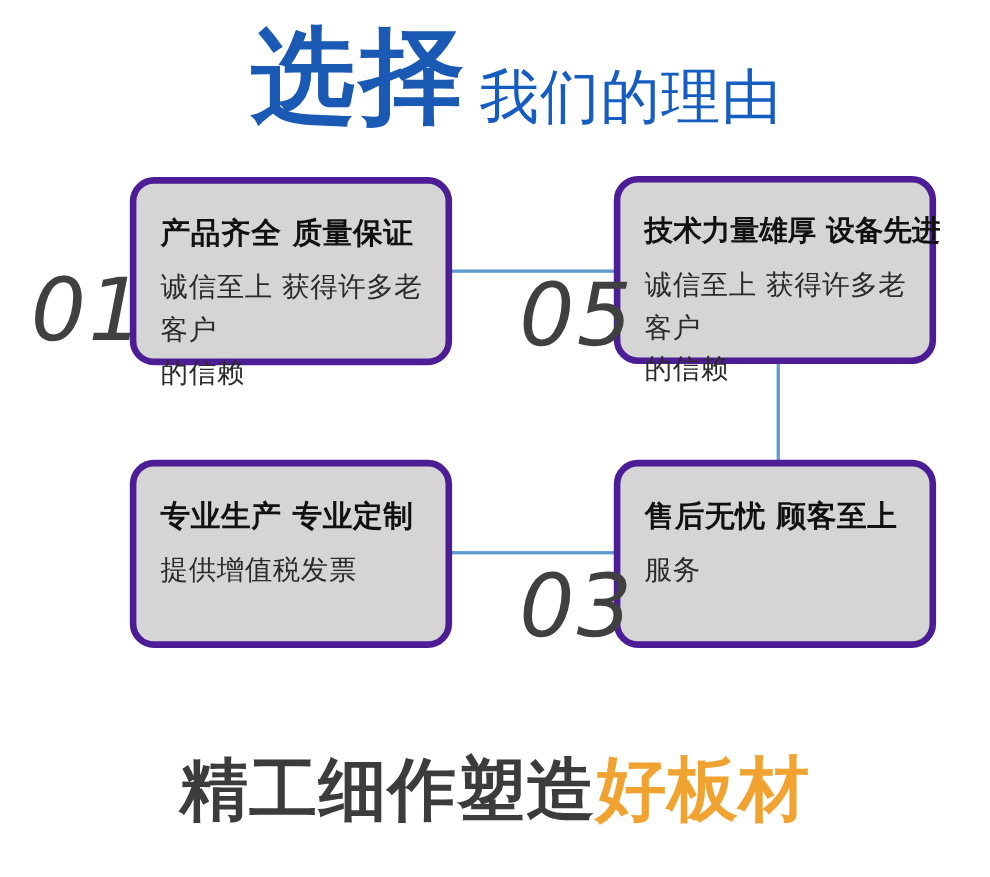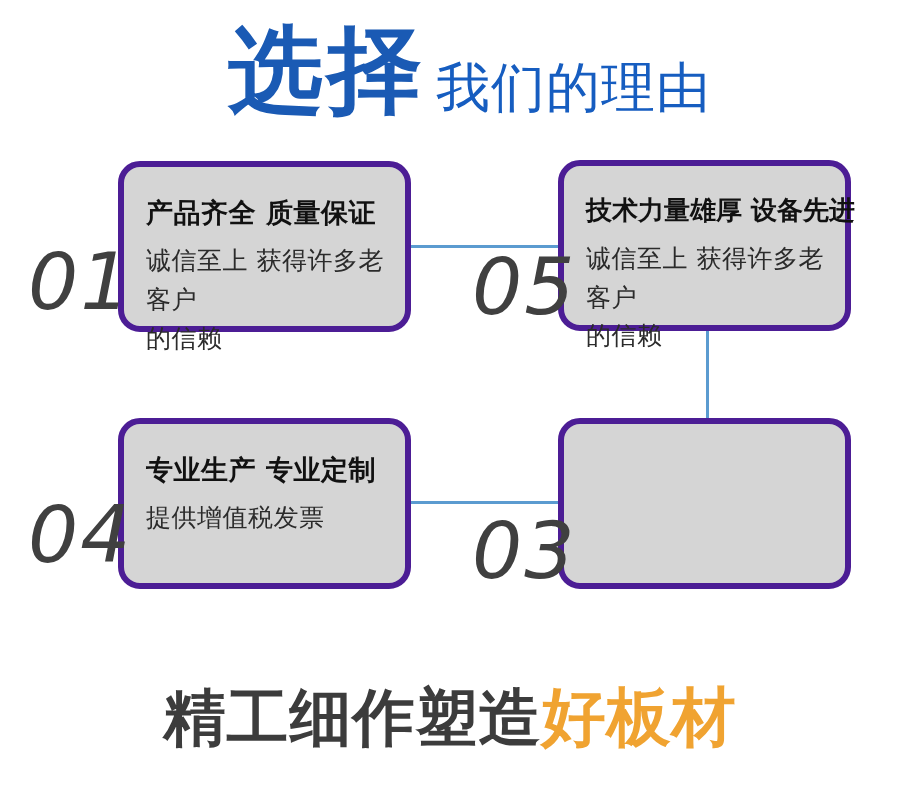--- a/index.html
+++ b/index.html
@@ -148,26 +148,27 @@
   </div>
 
   <div class="feature-box box-04">
     <div class="feature-title">专业生产 专业定制</div>
     <div class="feature-desc">
       <div>提供增值税发票</div>
     </div>
   </div>
 
   <div class="feature-box box-03">
+    <div class="feature-title">售后无忧 顾客至上</div>
     <div class="feature-desc">
+      <div>服务</div>
     </div>
   </div>
 
   <div class="big-number num-01">01</div>
   <div class="big-number num-02">05</div>
-  <div class="big-number num-04">04</div>
   <div class="big-number num-03">03</div>
 
   <div class="footer">
     <span class="footer-dark">精工细作塑造</span><span class="footer-accent">好板材</span>
   </div>
 
 </div>
 
 </body></html>

